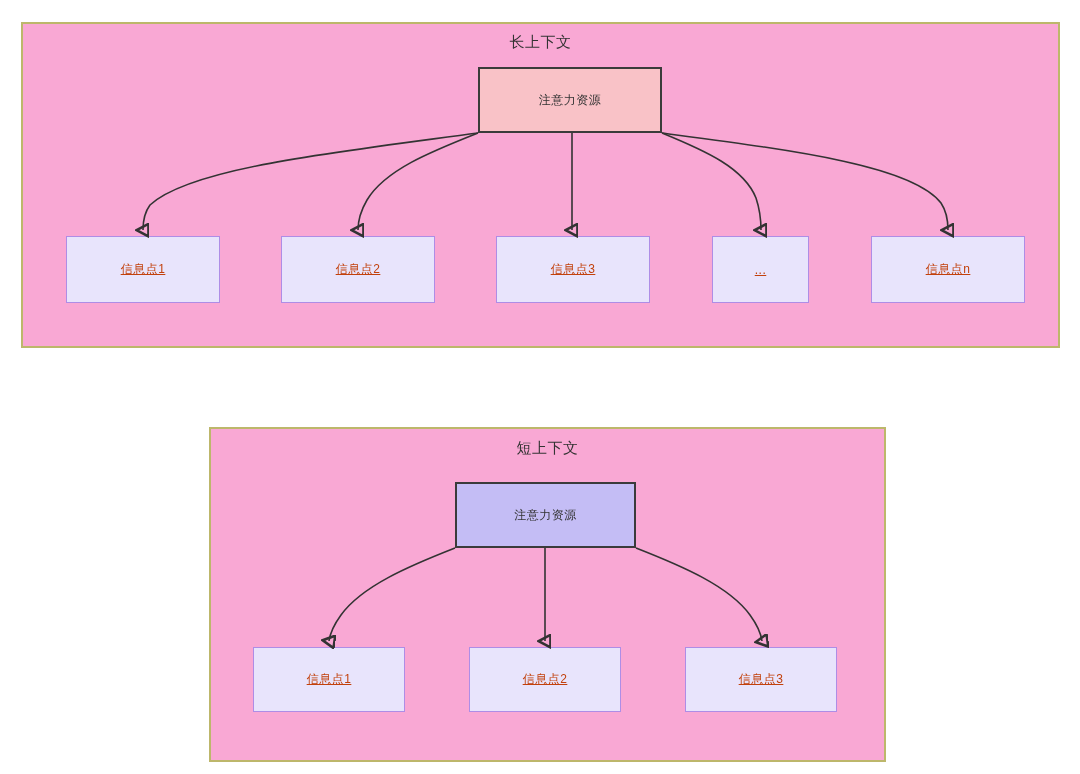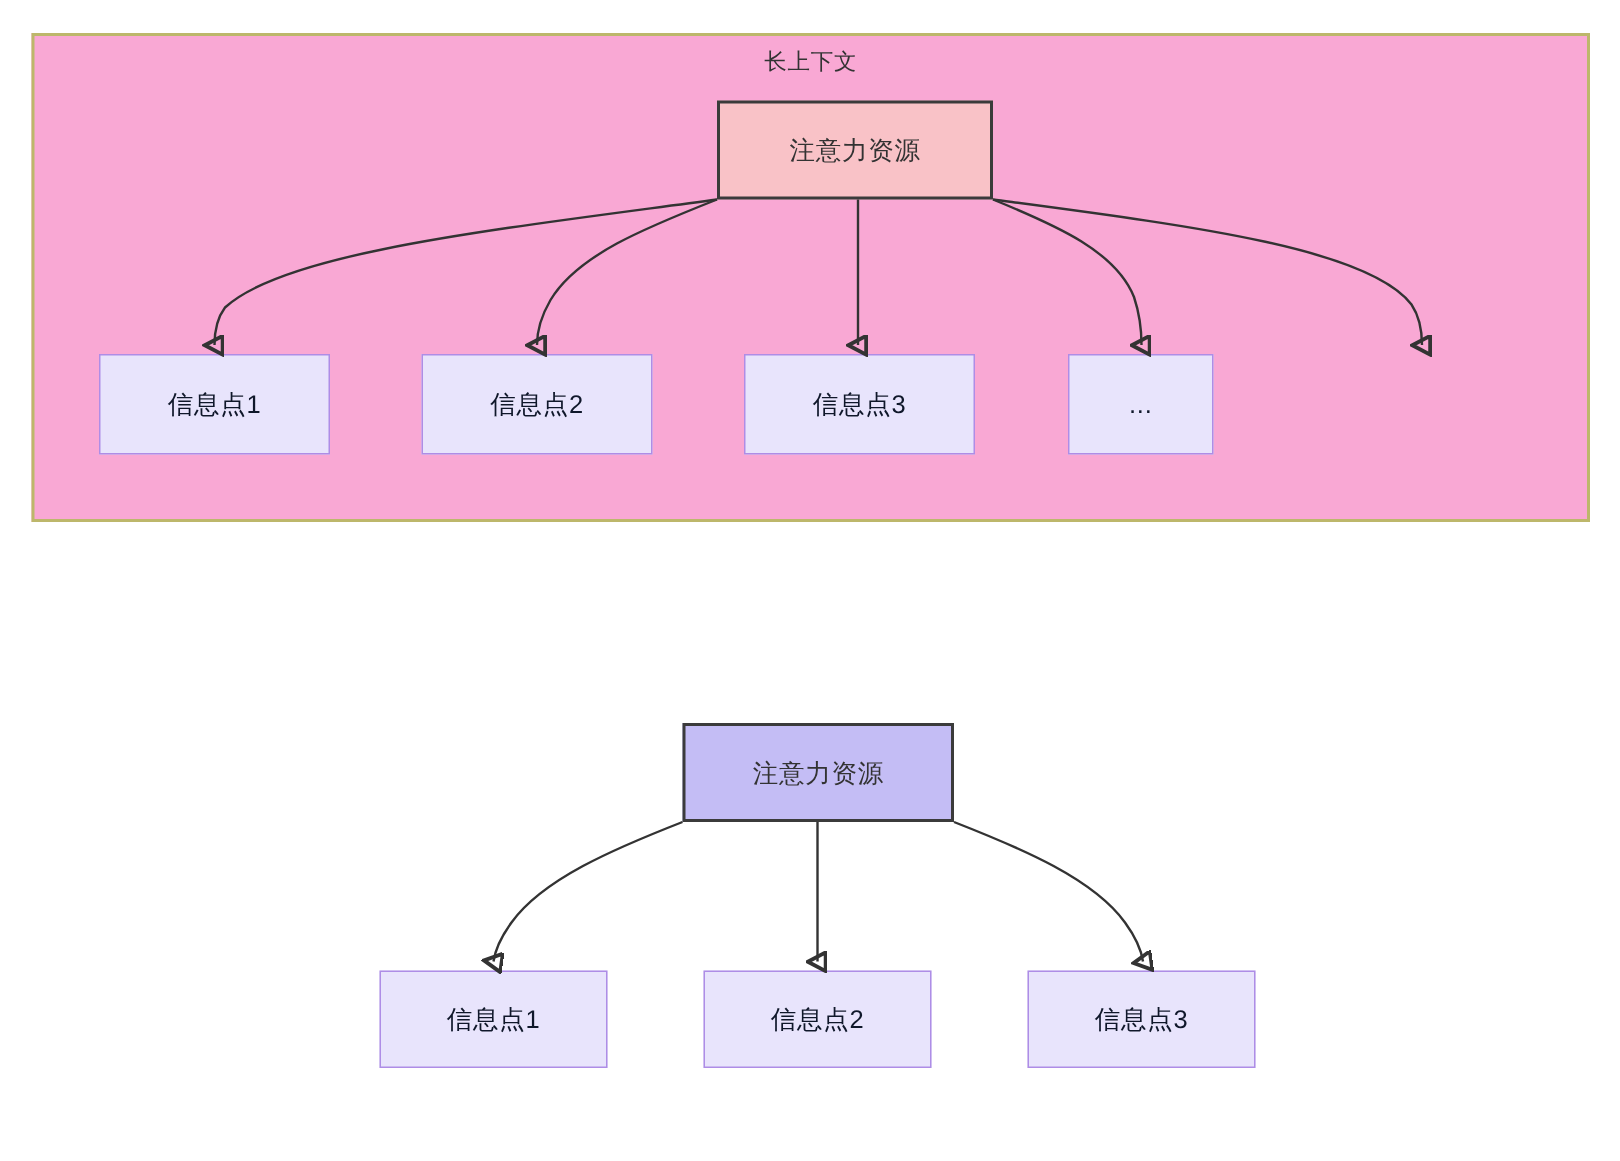--- a/index.html
+++ b/index.html
@@ -50,39 +50,40 @@
   }
   #panel-long .panel-title { top: 9px; }
   #panel-short .panel-title { top: 10px; }
 
   .node {
     position: absolute;
     box-sizing: border-box;
     display: flex;
     align-items: center;
     justify-content: center;
-    font-size: 17px;
+    font-size: 12px;
     letter-spacing: 0.5px;
     color: #333333;
     text-align: center;
   }
   .node-attention-long {
     background: #F9C2C7;
     border: 2px solid #3b3b3b;
     color: #333333;
   }
   .node-attention-short {
     background: #C4BDF5;
     border: 2px solid #3b3b3b;
     color: #333333;
   }
   .node-info {
     background: #E8E4FC;
     border: 1.5px solid #AE8DE6;
-    color: #0f172a;
+    color: #c2410c;
+    text-decoration: underline;
   }
 
   svg.edges {
     position: absolute;
     left: 0;
     top: 0;
     width: 1080px;
     height: 774px;
     pointer-events: none;
     overflow: visible;
@@ -105,21 +106,25 @@
   <div class="node node-attention-long" style="left:478px; top:67px; width:184px; height:66px;">注意力资源</div>
 
   <div class="node node-info" style="left:66px; top:236px; width:154px; height:67px;">信息点1</div>
 
   <div class="node node-info" style="left:281px; top:236px; width:154px; height:67px;">信息点2</div>
 
   <div class="node node-info" style="left:496px; top:236px; width:154px; height:67px;">信息点3</div>
 
   <div class="node node-info" style="left:712px; top:236px; width:97px; height:67px;">...</div>
 
+  <div class="node node-info" style="left:871px; top:236px; width:154px; height:67px;">信息点n</div>
 
+  <div class="panel" id="panel-short">
+    <div class="panel-title">短上下文</div>
+  </div>
 
   <div class="node node-attention-short" style="left:455px; top:482px; width:181px; height:66px;">注意力资源</div>
 
   <div class="node node-info" style="left:253px; top:647px; width:152px; height:65px;">信息点1</div>
 
   <div class="node node-info" style="left:469px; top:647px; width:152px; height:65px;">信息点2</div>
 
   <div class="node node-info" style="left:685px; top:647px; width:152px; height:65px;">信息点3</div>
 
   <svg class="edges" viewBox="0 0 1080 774">

